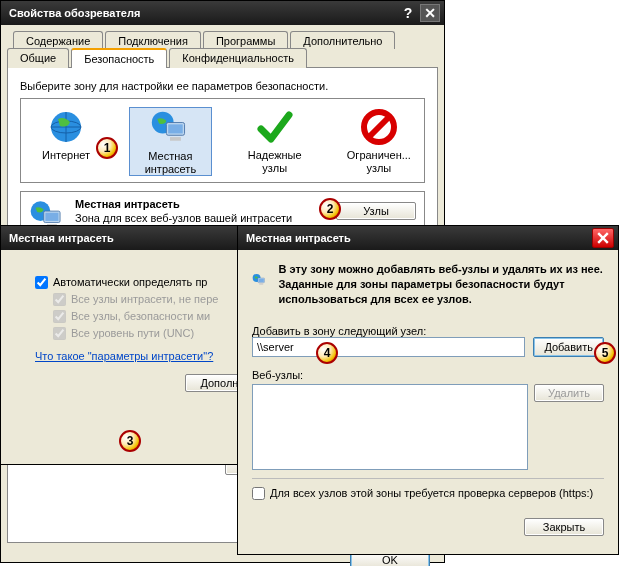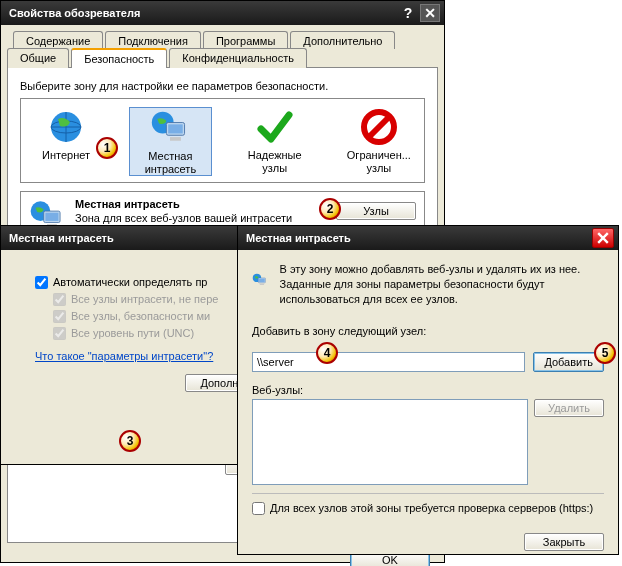--- a/index.html
+++ b/index.html
@@ -174,24 +174,24 @@
   </div>
   <div class="body" style="padding:12px 14px;">
     <div style="display:flex;gap:12px;">
       <svg width="36" height="36" viewBox="0 0 44 40">
           <circle cx="14" cy="14" r="12" fill="#2a8fe0"></circle>
           <path d="M8 10 q5 -2 10 2 q-2 5 -8 3" fill="#4fbf3f"></path>
           <rect x="18" y="14" width="20" height="14" rx="2" fill="#bcd6ef" stroke="#4a74a8"></rect>
           <rect x="20" y="16" width="16" height="10" fill="#79aee6"></rect>
           <rect x="22" y="30" width="12" height="4" fill="#c8c8c8"></rect>
         </svg>
-      <div style="line-height:1.35;">В эту зону можно добавлять веб-узлы и удалять их из нее. Заданные для зоны параметры безопасности будут использоваться для всех ее узлов.</div>
+      <div style="line-height:1.35;font-weight:bold;">В эту зону можно добавлять веб-узлы и удалять их из нее. Заданные для зоны параметры безопасности будут использоваться для всех ее узлов.</div>
     </div>
     <div style="margin-top:18px;">Добавить в зону следующий узел:</div>
-    <div style="display:flex;gap:8px;margin-top:15px;">
+    <div style="display:flex;gap:8px;margin-top:0;">
       <input class="field" style="flex: 1 1 0%;" value="\\server">
       <button class="btn def" style="min-width:70px;">Добавить</button>
     </div>
     <div style="margin-top:12px;">Веб-узлы:</div>
     <div style="display:flex;gap:6px;margin-top:3px;">
       <div class="listbox" style="flex:1;"></div>
       <button class="btn" disabled="" style="min-width:70px;color:#9a9a9a;align-self:flex-start;">Удалить</button>
     </div>
     <div class="sep"></div>
     <label class="chk">

